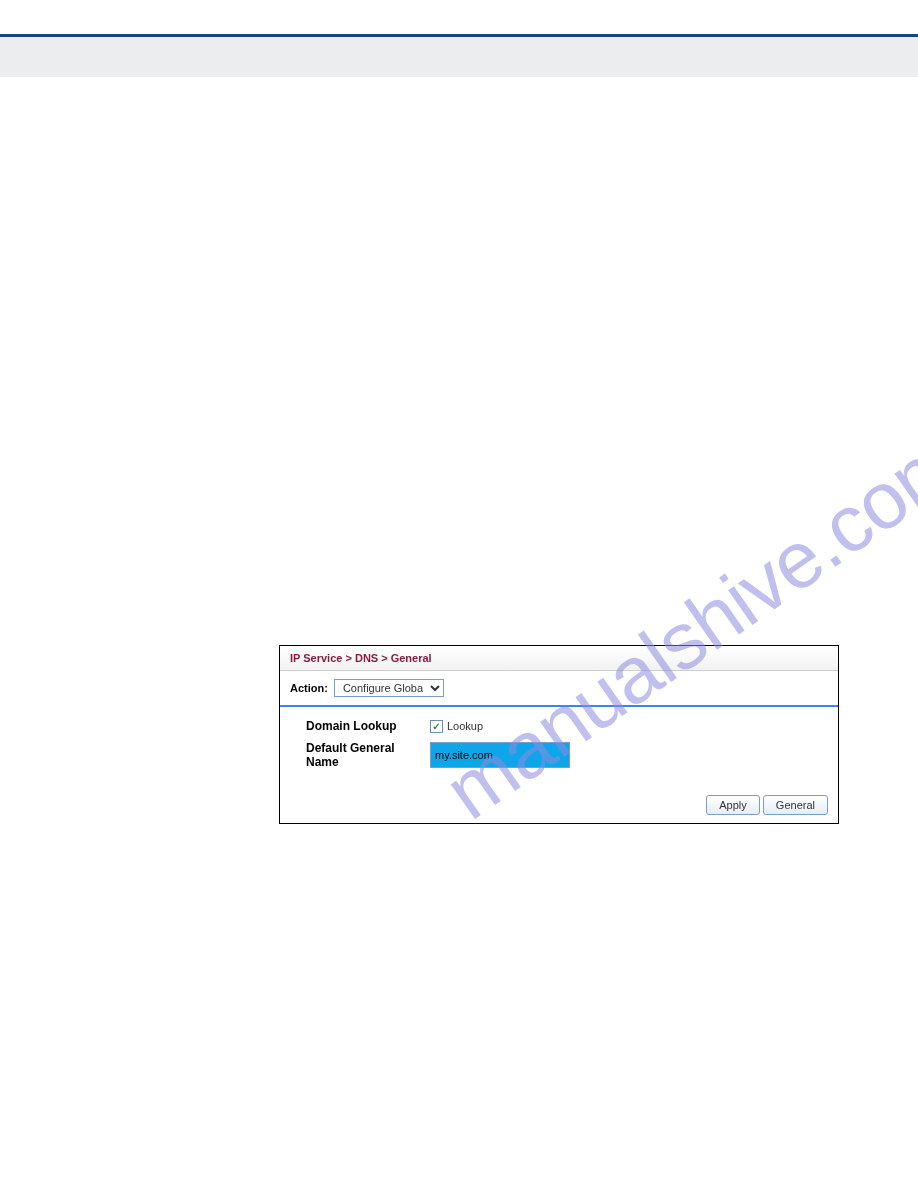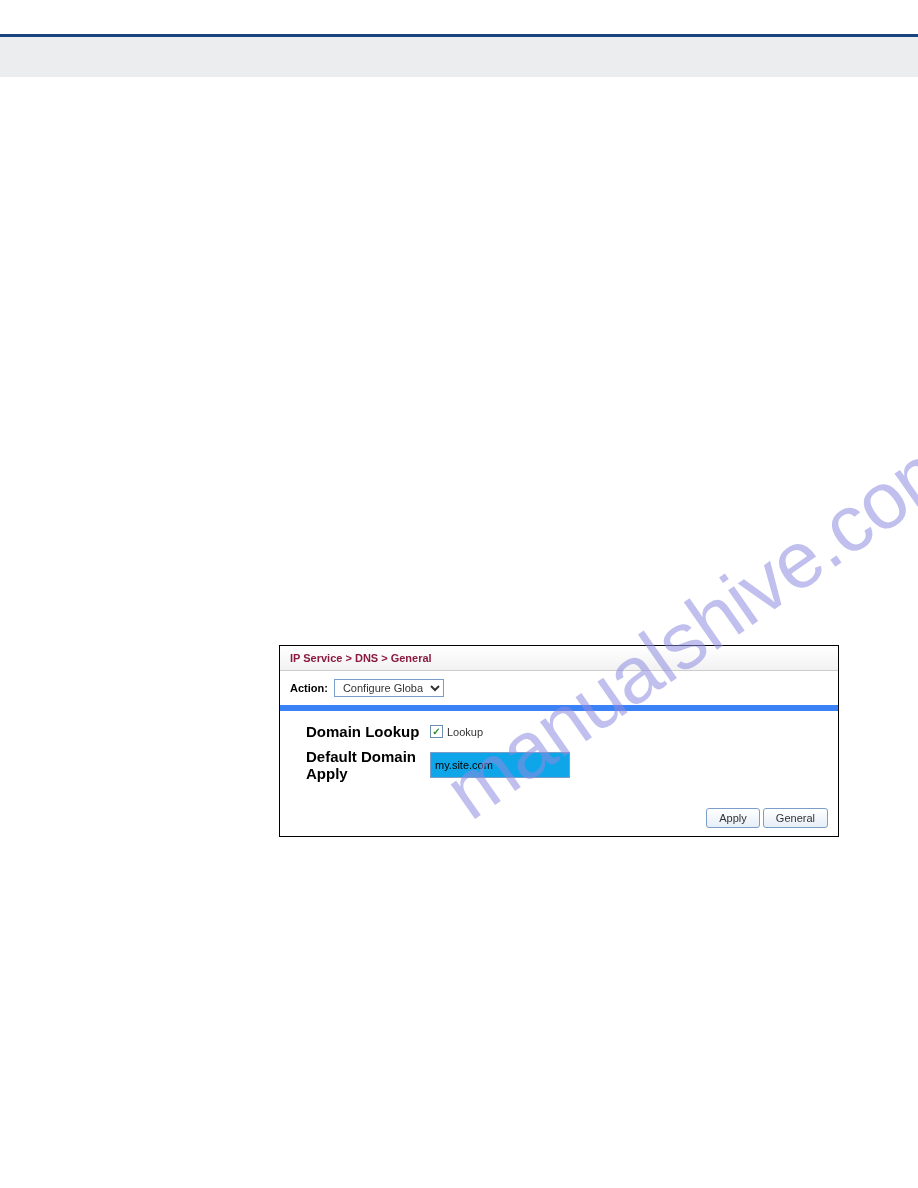--- a/index.html
+++ b/index.html
@@ -53,21 +53,21 @@
       padding: 6px 10px;
       border-bottom: 1px solid #ccc;
     }
     .breadcrumb {
       color: #8b1a3f;
       font-weight: bold;
       font-size: 11px;
     }
     .action-row {
       padding: 8px 10px;
-      border-bottom: 6px solid #3b82f6;
+      border-bottom: 2px solid #3b82f6;
       display: flex;
       align-items: center;
       gap: 6px;
     }
     .action-label {
       font-weight: bold;
       font-size: 11px;
     }
     .action-select {
       border: 1px solid #7a9ec9;
@@ -82,21 +82,21 @@
       padding: 12px 10px 10px 10px;
     }
     .form-row {
       display: flex;
       align-items: center;
       margin-bottom: 8px;
     }
     .form-label {
       width: 140px;
       font-weight: bold;
-      font-size: 15px;
+      font-size: 12px;
       color: #000;
       padding-left: 16px;
     }
     .checkbox-wrapper {
       display: flex;
       align-items: center;
       gap: 4px;
     }
     .checkbox {
       width: 13px;
@@ -156,21 +156,21 @@
   </div>
   <div class="form-body">
     <div class="form-row">
       <span class="form-label">Domain Lookup</span>
       <div class="checkbox-wrapper">
         <span class="checkbox">✓</span>
         <span class="checkbox-label">Lookup</span>
       </div>
     </div>
     <div class="form-row">
-      <span class="form-label">Default Domain Apply</span>
+      <span class="form-label">Default General Name</span>
       <input type="text" class="text-input" value="my.site.com" style="">
     </div>
   </div>
   <div class="button-row">
     <button class="btn">Apply</button>
     <button class="btn">General</button>
   </div>
 </div>
 
 </body></html>

